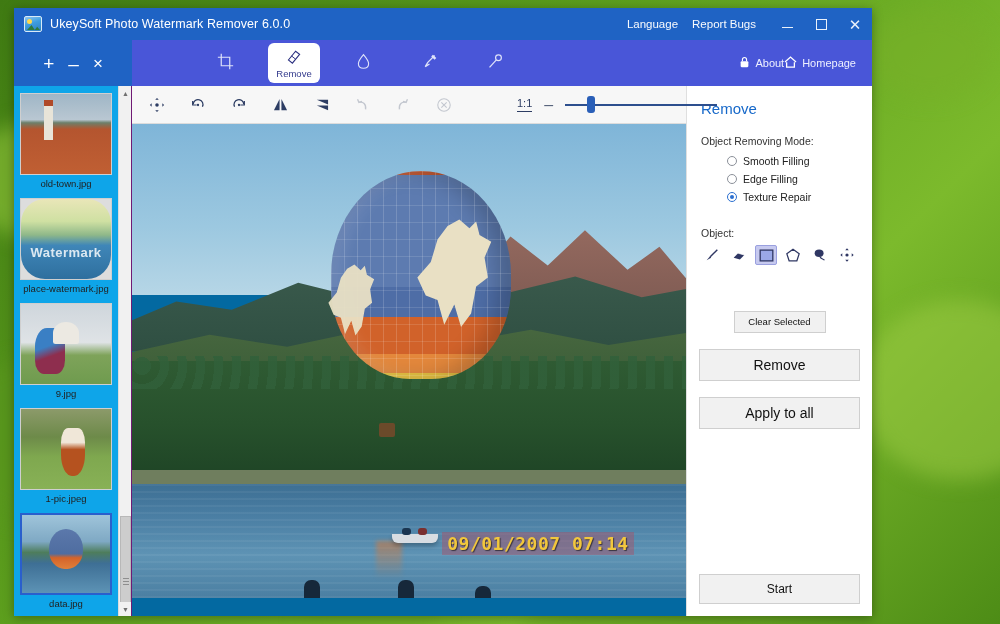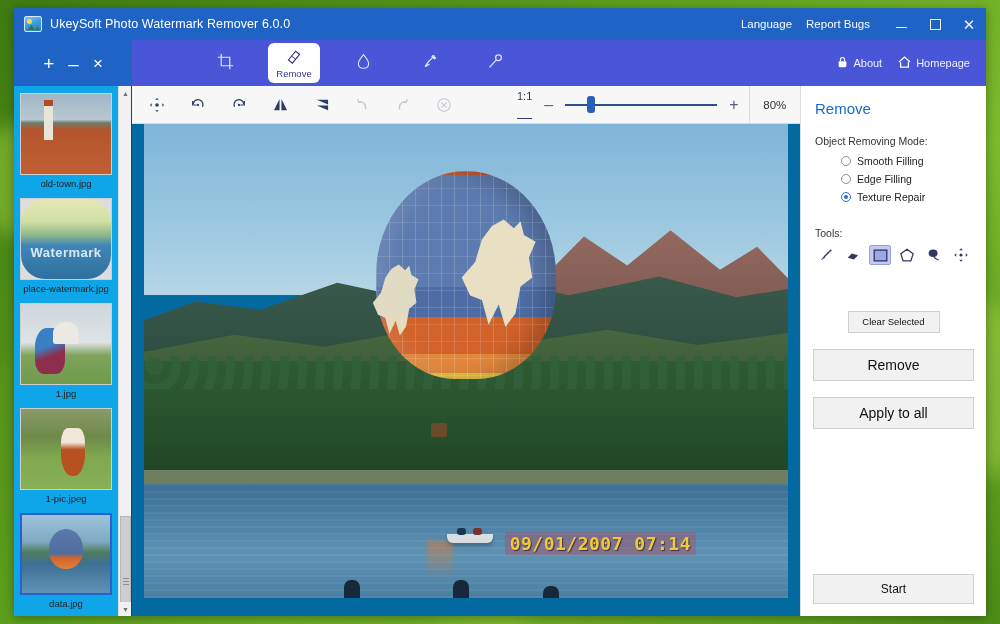--- a/index.html
+++ b/index.html
@@ -17,21 +17,21 @@
   .b1 { width: 180px; height: 120px; background: rgba(150,200,60,.55); left: -40px; top: 120px; }
   .b2 { width: 160px; height: 160px; background: rgba(90,150,30,.6); left: -50px; top: 360px; }
   .b3 { width: 200px; height: 180px; background: rgba(160,205,70,.5); right: -60px; top: 300px; }
   .b4 { width: 120px; height: 90px; background: rgba(120,175,40,.5); right: 10px; top: 10px; }
   .b5 { width: 140px; height: 70px; background: rgba(110,170,35,.55); left: 300px; bottom: -30px; }
   .b6 { width: 240px; height: 60px; background: rgba(100,160,30,.45); left: 520px; bottom: -34px; }
 
   #app {
     position: absolute;
     left: 14px; top: 8px;
-    width: 972px; height: 608px;
+    width: 858px; height: 608px;
     background: #ffffff;
     box-shadow: 0 2px 10px rgba(0,0,0,.35);
     display: flex; flex-direction: column;
     overflow: hidden;
   }
 
   
   .titlebar {
     height: 32px; background: #1f63c4;
     display: flex; align-items: center;
@@ -79,21 +79,21 @@
   .lib-btn.small { font-size: 17px; }
   .ribbon-tools { display: flex; align-items: center; gap: 20px; margin-left: 70px; }
   .rtool {
     width: 46px; height: 36px; display: flex; flex-direction: column;
     align-items: center; justify-content: center; color: #dfe3fa;
     border-radius: 6px; cursor: default;
   }
   .rtool.active { background: #fff; color: #2b3080; width: 52px; height: 40px; }
   .rtool .ricon { line-height: 1; }
   .rtool .rlabel { font-size: 9.5px; margin-top: 1px; color: #333a8c; }
-  .ribbon-right { margin-left: auto; display: flex; align-items: center; gap: 16px; padding-right: 16px; }
+  .ribbon-right { margin-left: auto; display: flex; align-items: center; padding-right: 16px; }
   .rr-item { display: flex; align-items: center; gap: 5px; color: #eef0ff; font-size: 11px; cursor: default; }
 
   
   .body { flex: 1 1 auto; display: flex; min-height: 0; }
 
   
   .sidebar {
     width: 118px; flex: 0 0 118px; background: #0ea5e9;
     border-right: 1px solid #701a75;
     position: relative; overflow: hidden;
@@ -146,21 +146,21 @@
   .center { flex: 1 1 auto; display: flex; flex-direction: column; min-width: 0; background: #fff; }
   .edit-toolbar {
     height: 38px; flex: 0 0 38px; background: #f7f7f7;
     border-bottom: 1px solid #dcdcdc; display: flex; align-items: center;
   }
   .et-group { display: flex; align-items: center; gap: 19px; padding-left: 14px; }
   .et-btn { width: 22px; height: 22px; display: flex; align-items: center; justify-content: center;
             color: #2d3d63; font-size: 15px; line-height: 1; cursor: default; }
   .et-btn.disabled { color: #c3c7cf; }
   .et-zoom { display: flex; align-items: center; gap: 12px; margin-left: 62px; }
-  .zoom-11 { font-size: 11px; color: #2d3d63; border-bottom: 1px solid #2d3d63; line-height: 1.1; padding-bottom: 16px; }
+  .zoom-11 { font-size: 11px; color: #2d3d63; border-bottom: 1px solid #2d3d63; line-height: 1.1; padding-bottom: 1px; }
   .zoom-sign { font-size: 16px; color: #55617a; line-height: 1; }
   .slider { position: relative; width: 152px; height: 14px; display: flex; align-items: center; }
   .slider .track { width: 100%; height: 2px; background: #2d4f8e; }
   .slider .knob { position: absolute; left: 22px; width: 8px; height: 17px; border-radius: 3px; background: #2a5fb8; }
   .zoom-pct { width: 62px; text-align: center; font-size: 11.5px; color: #333;
               border-left: 1px solid #dcdcdc; line-height: 38px; height: 38px; margin-left: 10px; }
   .canvas-wrap { flex: 1 1 auto; background: #0369a1; display: flex; align-items: flex-start; justify-content: center; padding: 0; position: relative; }
 
   
   .photo { position: relative; width: 644px; height: 474px; overflow: hidden; margin-top: 0; }
@@ -375,21 +375,21 @@
           </div>
           <div class="thumb-name">place-watermark.jpg</div>
         </div>
 
         <div class="thumb-item">
           <div class="thumb-box">
             <div class="t-taj" style="position:absolute;inset:0;">
               <div class="dress"></div>
             </div>
           </div>
-          <div class="thumb-name">1.jpg</div>
+          <div class="thumb-name">9.jpg</div>
         </div>
 
         <div class="thumb-item">
           <div class="thumb-box">
             <div class="t-1pic" style="position:absolute;inset:0;">
               <div class="dress"></div>
             </div>
           </div>
           <div class="thumb-name">1-pic.jpeg</div>
         </div>
@@ -522,21 +522,21 @@
       </div>
       <div class="radio-row">
         <div class="radio"></div>
         <div class="radio-label">Edge Filling</div>
       </div>
       <div class="radio-row">
         <div class="radio checked"></div>
         <div class="radio-label">Texture Repair</div>
       </div>
 
-      <div class="tools-label">Tools:</div>
+      <div class="tools-label">Object:</div>
       <div class="tool-row">
         <div class="tool-btn">
           <svg width="16" height="16" viewBox="0 0 18 18">
               <path d="M15 3L7 11" stroke="#2f3763" stroke-width="1.6" fill="none"></path>
               <path d="M7 10l-4 5 5-3z" fill="#2f3763"></path>
             </svg>
         </div>
         <div class="tool-btn">
           <svg width="16" height="16" viewBox="0 0 18 18">
               <path d="M3 12l5-5 7 2-5 5z" fill="#2f3763"></path>

